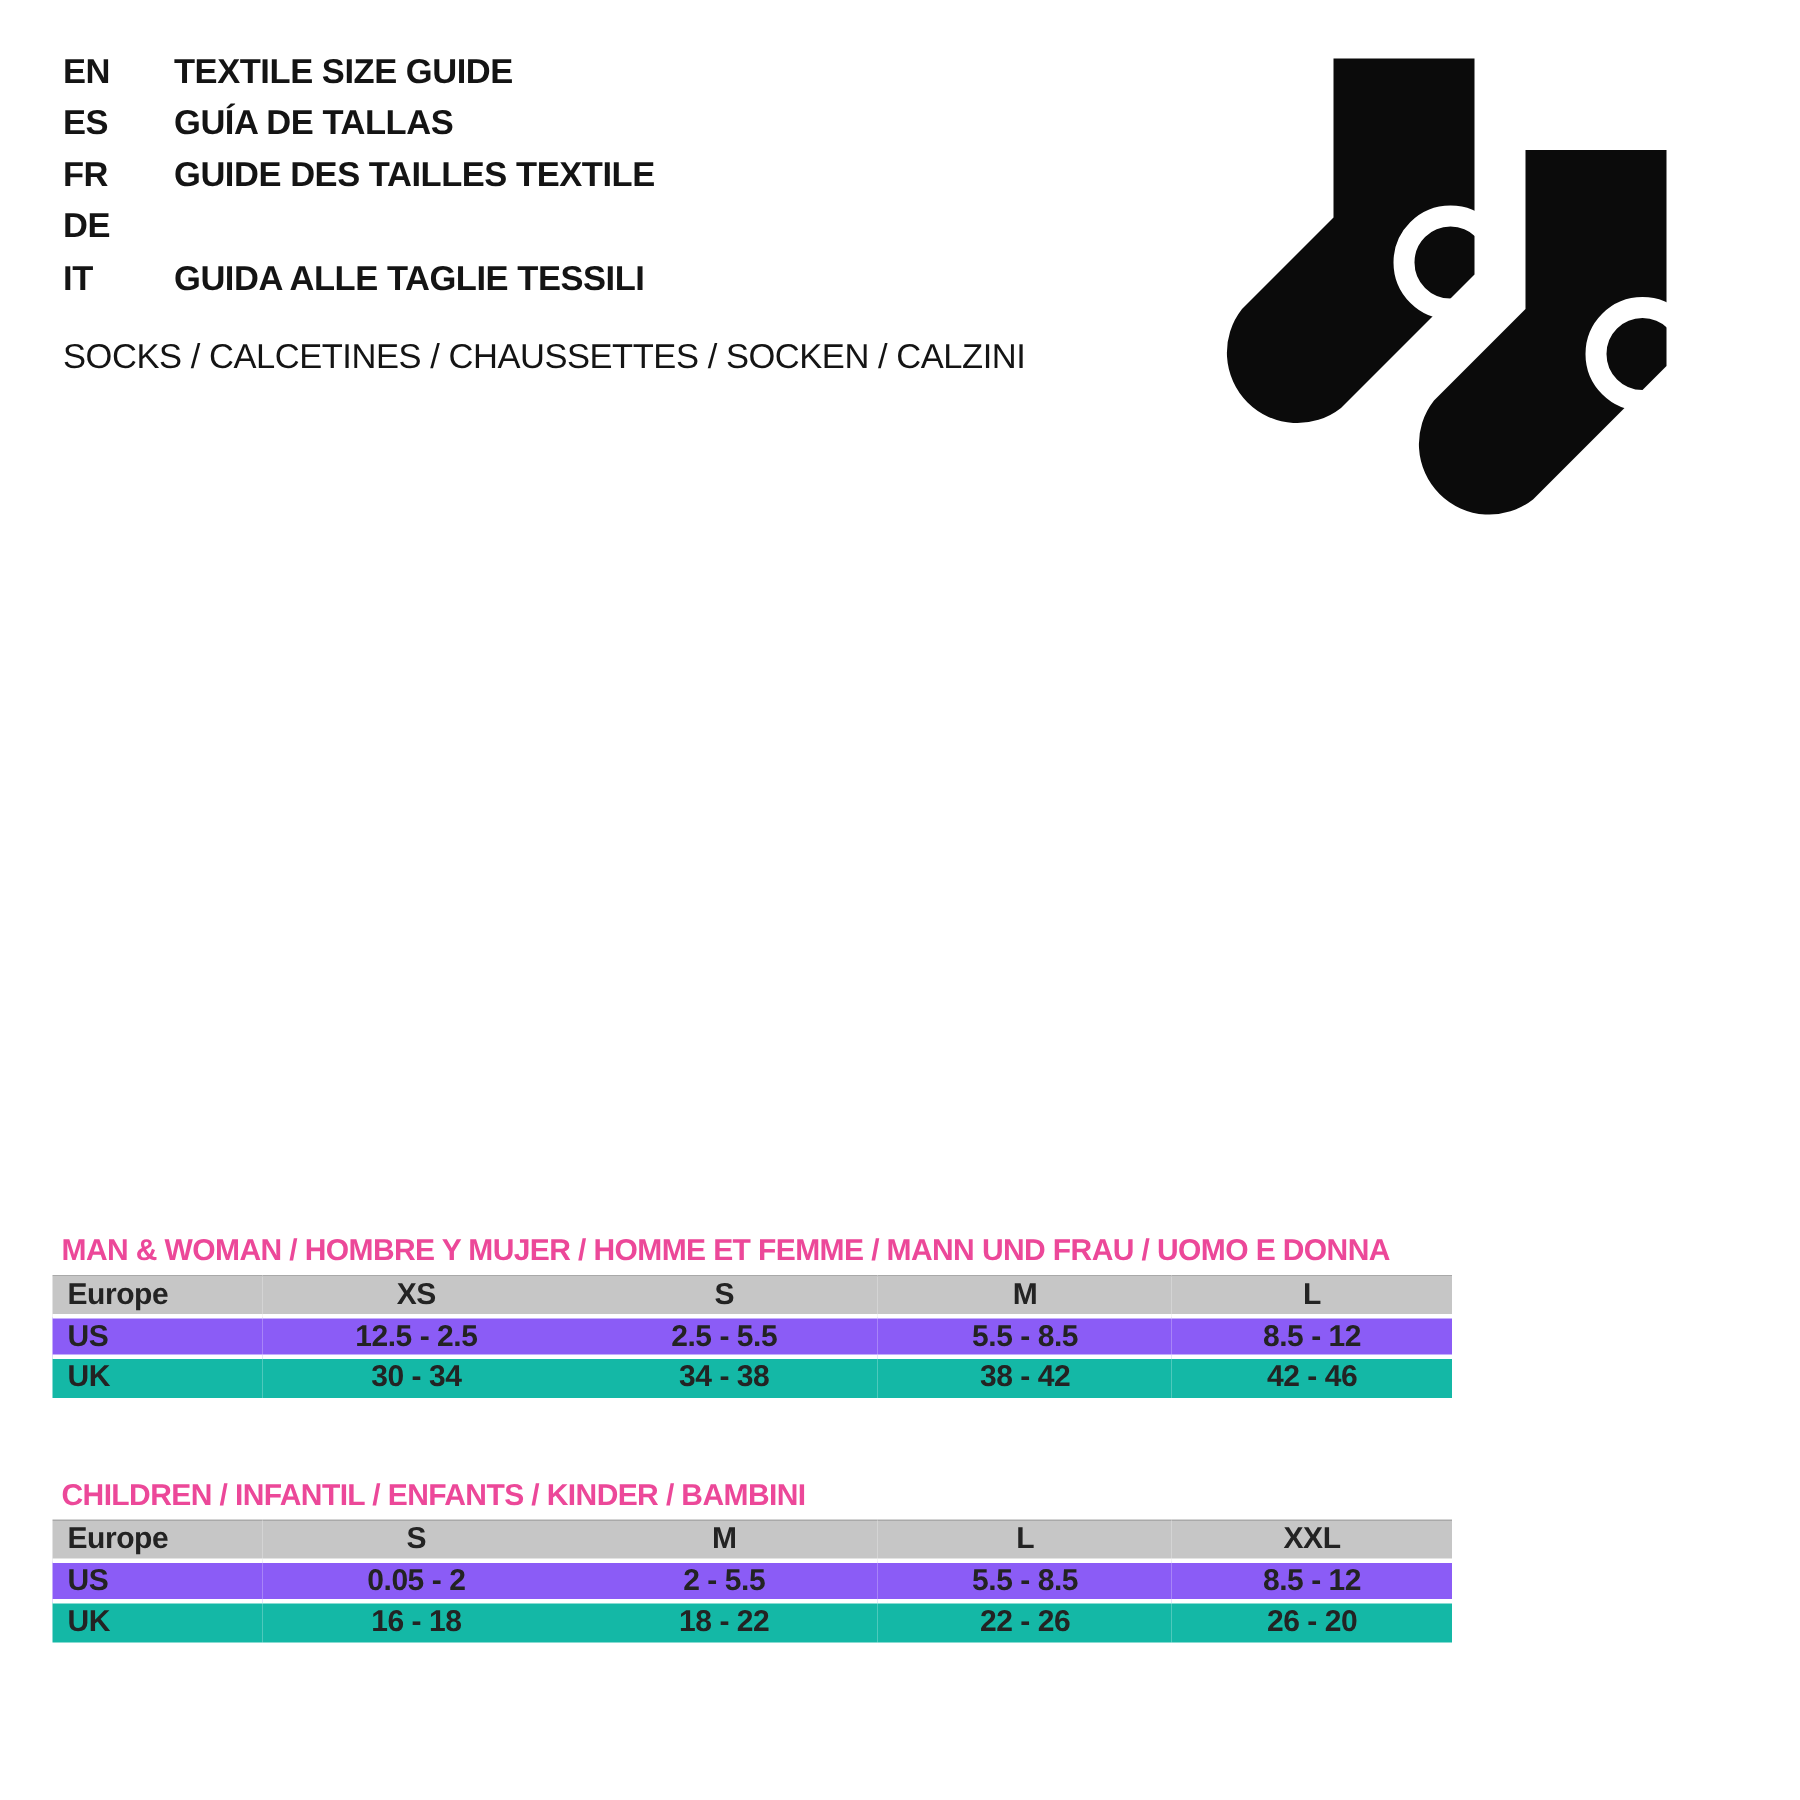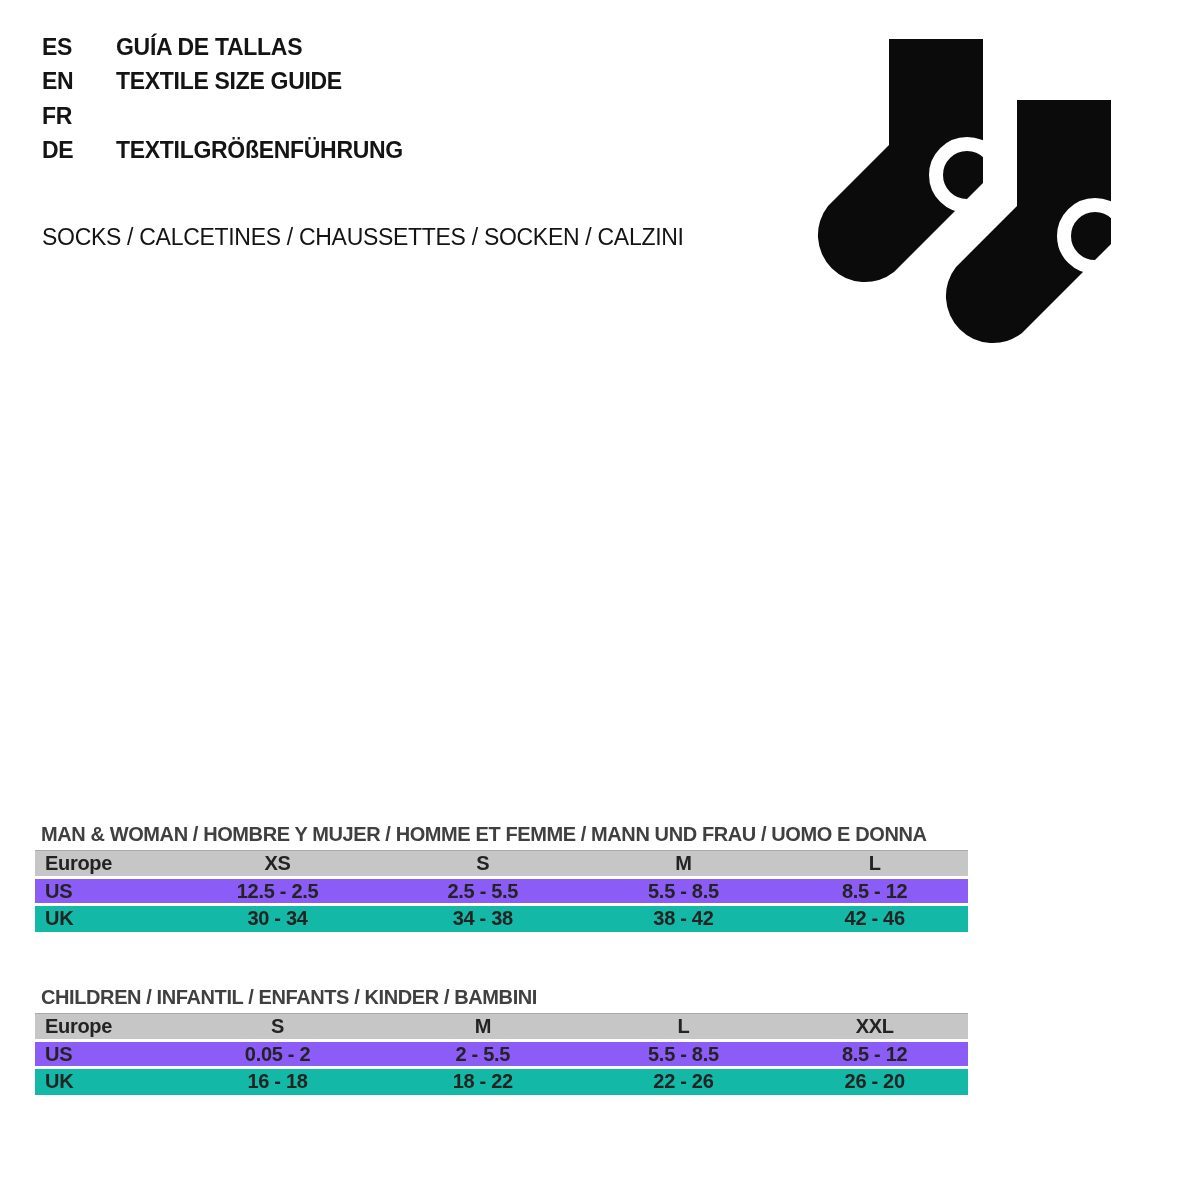--- a/index.html
+++ b/index.html
@@ -38,21 +38,21 @@
   .sock-outline { fill: #ffffff; stroke: #ffffff; stroke-width: 26; }
   .heel { fill: none; stroke: #ffffff; stroke-width: 14; }
 
   
   .table-block { position: absolute; left: 35px; width: 933px; }
   .table-block-1 { top: 822px; }
   .table-block-2 { top: 985px; }
   .table-title {
     margin: 0 0 0 6px; height: 24px; line-height: 24px;
     font-size: 20px; font-weight: 700; letter-spacing: -0.4px;
-    color: #404040; white-space: nowrap;
+    color: #ec4899; white-space: nowrap;
   }
   table.size-table {
     width: 100%; margin-top: 4px;
     border-collapse: collapse; table-layout: fixed;
   }
   .size-table th, .size-table td {
     height: 27px; padding: 0;
     font-size: 20px; font-weight: 700; letter-spacing: -0.3px;
     color: #232323; text-align: center; vertical-align: middle;
   }
@@ -65,33 +65,37 @@
     border-bottom: 3px solid #ffffff;
   }
   .size-table tr.row-us td { background: #8b5cf6; border-bottom: 3px solid #ffffff; }
   .size-table tr.row-uk td { background: #14b8a6; }
 </style>
 </head>
 <body>
 
 <div class="lang-block">
   <div class="lang-row">
+    <span class="lang-code">EN</span>
+    <span class="lang-label">TEXTILE SIZE GUIDE</span>
+  </div>
+  <div class="lang-row">
     <span class="lang-code">ES</span>
     <span class="lang-label">GUÍA DE TALLAS</span>
   </div>
   <div class="lang-row">
-    <span class="lang-code">EN</span>
-    <span class="lang-label">TEXTILE SIZE GUIDE</span>
-  </div>
-  <div class="lang-row">
     <span class="lang-code">FR</span>
+    <span class="lang-label">GUIDE DES TAILLES TEXTILE</span>
   </div>
   <div class="lang-row">
     <span class="lang-code">DE</span>
-    <span class="lang-label">TEXTILGRÖßENFÜHRUNG</span>
+  </div>
+  <div class="lang-row">
+    <span class="lang-code">IT</span>
+    <span class="lang-label">GUIDA ALLE TAGLIE TESSILI</span>
   </div>
 </div>
 
 <div class="category-title">SOCKS / CALCETINES / CHAUSSETTES / SOCKEN / CALZINI</div>
 
 <svg class="socks-icon" viewBox="-75 -1 320 325" width="320" height="325" aria-hidden="true">
   <path class="sock" d="M0,0 H94 V144 L5,233 A47,47 0 0 1 -61,167 L0,106 Z"></path>
   <circle class="heel" cx="78" cy="136" r="31"></circle>
   <g transform="translate(128,61)">
     <path class="sock-outline" d="M0,0 H94 V144 L5,233 A47,47 0 0 1 -61,167 L0,106 Z"></path>

